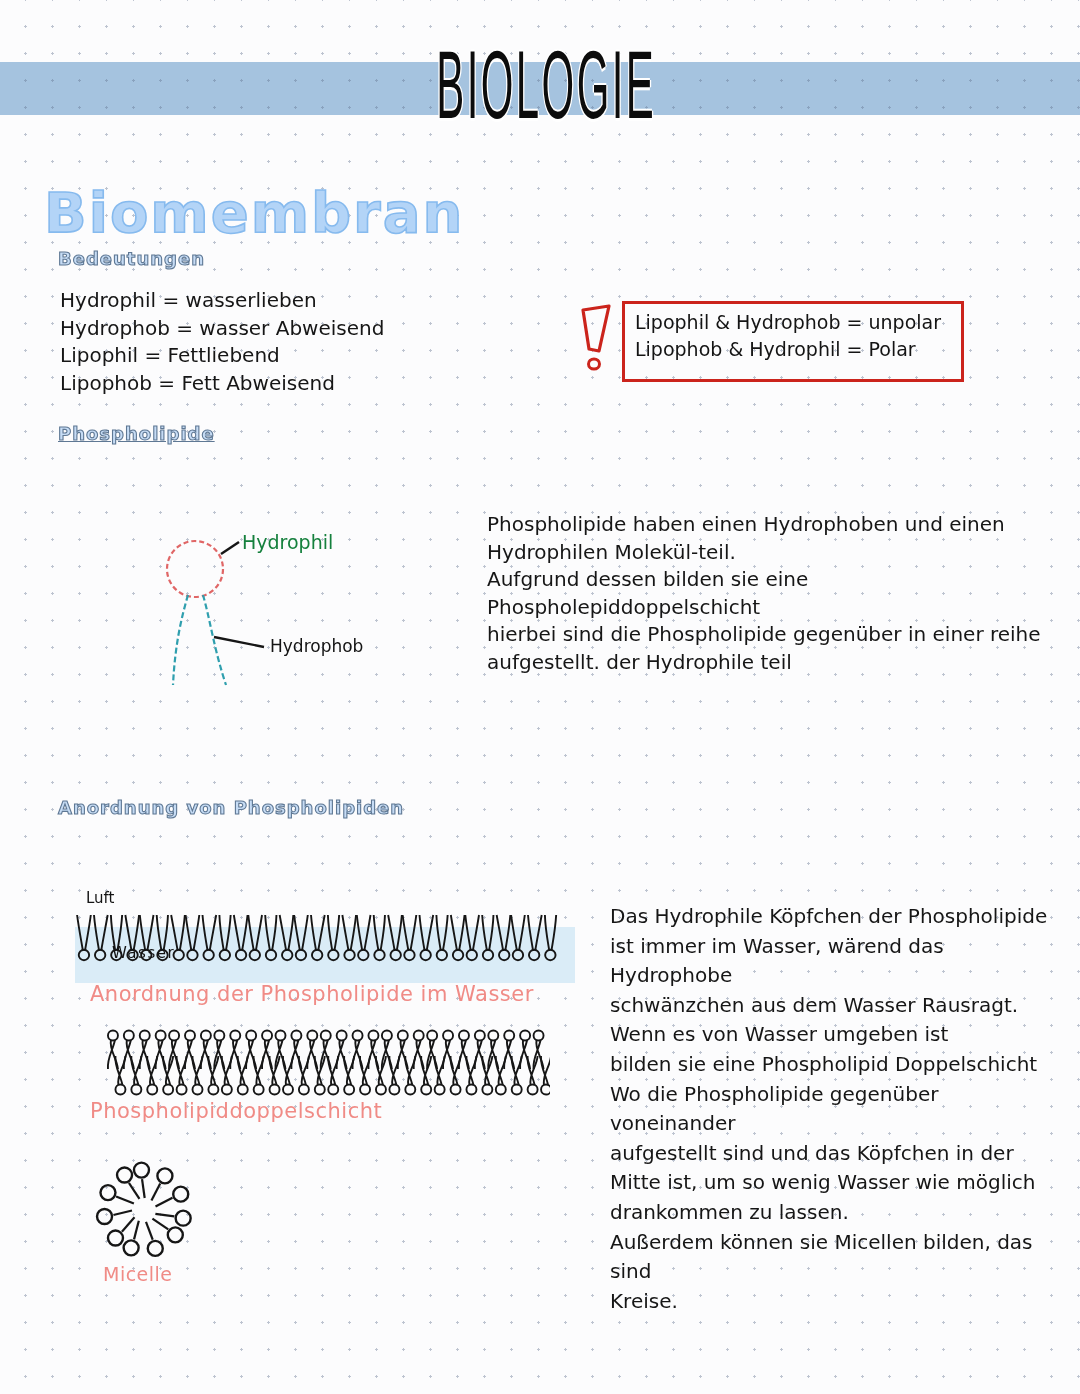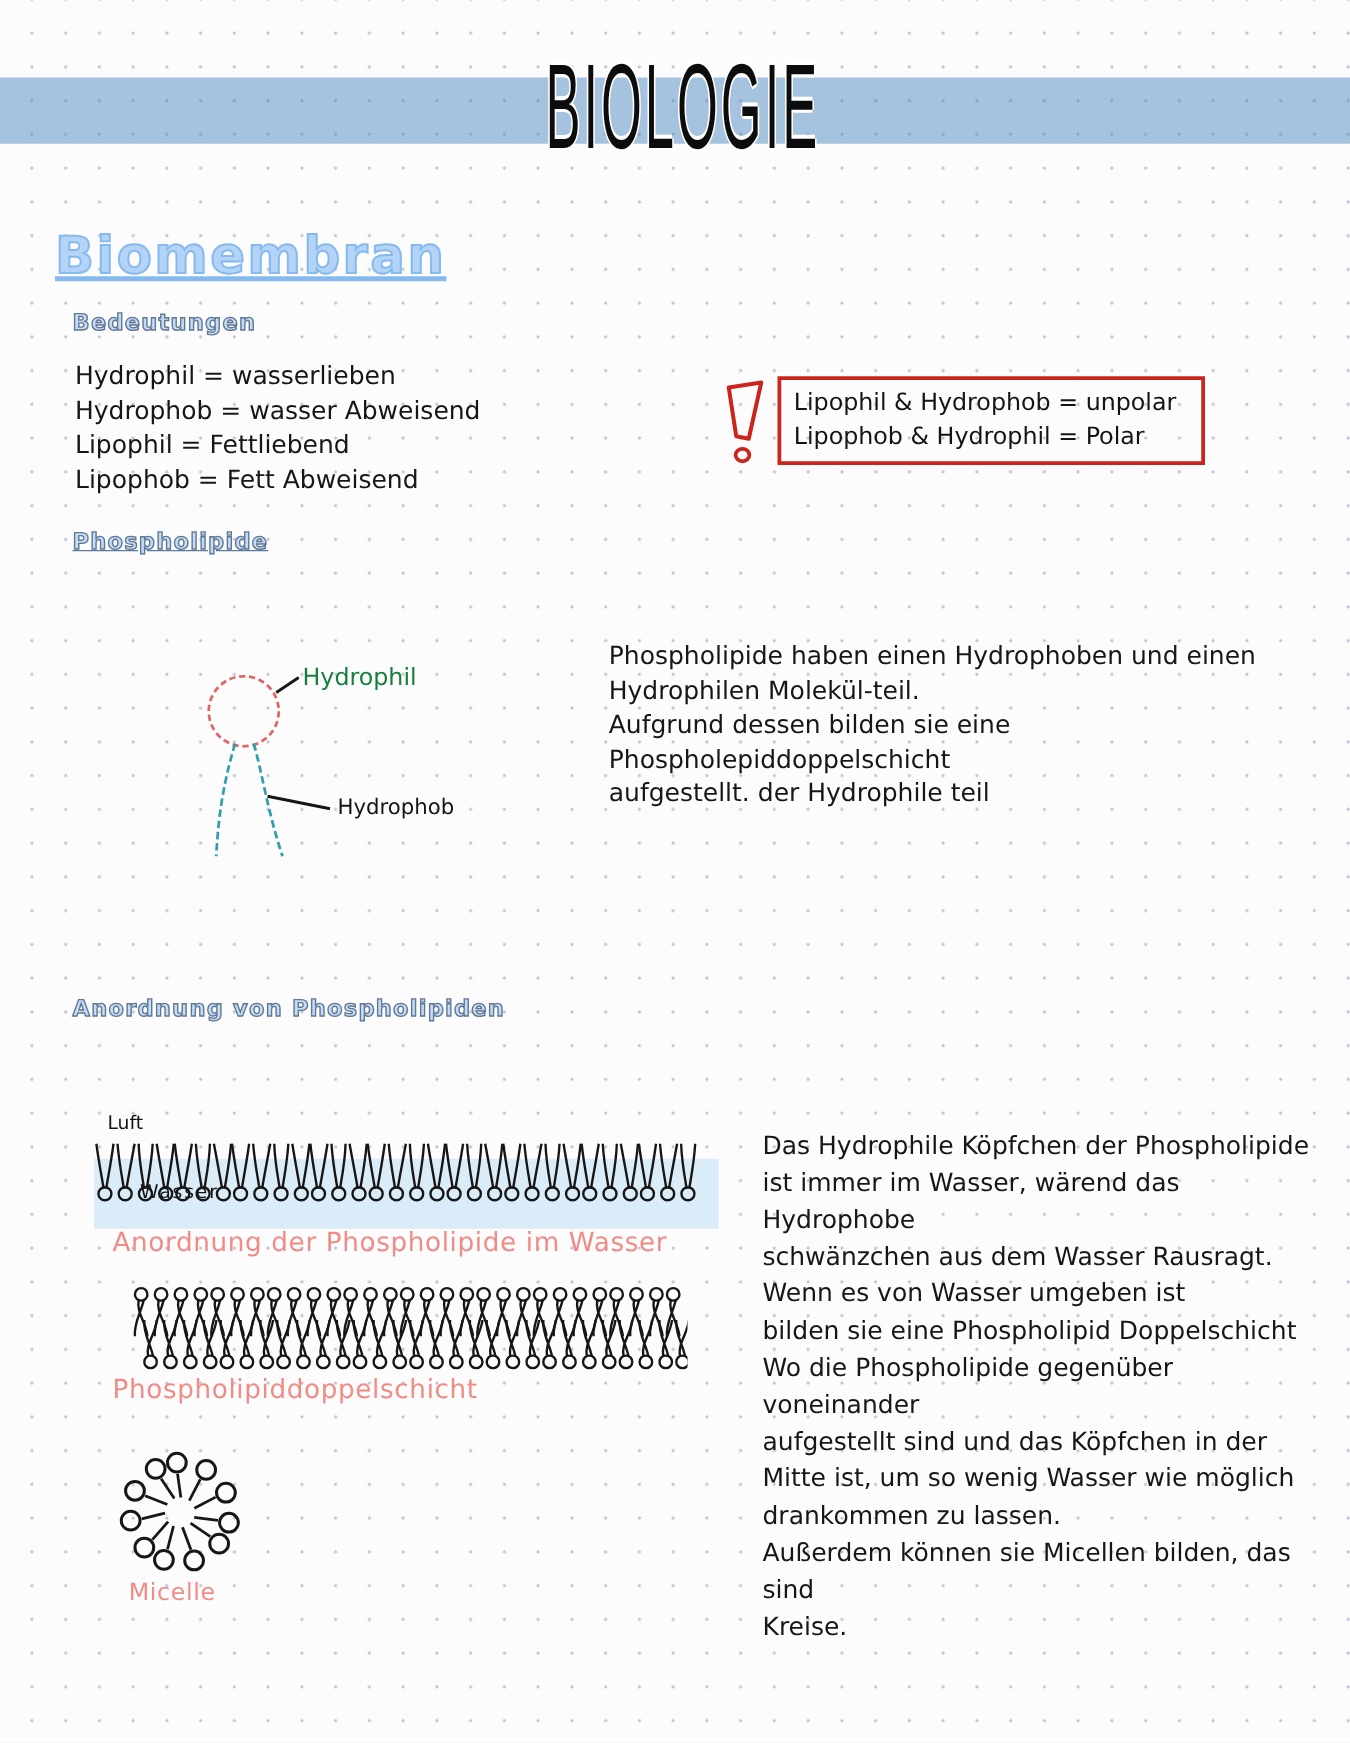--- a/index.html
+++ b/index.html
@@ -30,44 +30,43 @@
     font-family:"Liberation Sans", sans-serif;
     font-size:70px;font-weight:400;letter-spacing:4px;
     color:#0c0c0c;
     transform:scale(0.60,1.38);transform-origin:center top;
     text-shadow:2px 0 0 #fff,-2px 0 0 #fff,0 2px 0 #fff,0 -2px 0 #fff;
     white-space:nowrap;
   }
 
   .bubble-heading{
     position:absolute;left:44px;top:180px;
-    font-size:41px;font-weight:bold;letter-spacing:2px;
+    font-size:56px;font-weight:bold;letter-spacing:2px;
     color:var(--biomembran-fill,#b3d4f7);
-    text-decoration:underline;
     -webkit-text-stroke:1.6px var(--biomembran-stroke,#86baee);
   }
   .h-blue{
     position:absolute;
     font-size:18px;font-weight:bold;letter-spacing:1px;
     color:var(--heading-fill,#c6dcf5);
     -webkit-text-stroke:1.1px var(--heading-stroke,#5f7894);
   }
   .h-bedeutungen{left:58px;top:248px;}
   .h-phospholipide{left:58px;top:423px;text-decoration:underline;}
   .h-anordnung{left:58px;top:797px;}
 
   .handtext{color:#161616;font-size:20px;line-height:27.6px;}
   .defs{position:absolute;left:60px;top:287px;}
   .para1{position:absolute;left:487px;top:511px;width:575px;}
   .para2{position:absolute;left:610px;top:902px;width:460px;line-height:29.6px;}
 
   .warnbox{
     position:absolute;left:622px;top:301px;width:316px;
     border:3px solid var(--accent-red,#cb241c);
-    padding:5px 10px 6px 10px;
+    padding:5px 10px 16px 10px;
     font-size:19px;line-height:27px;color:#141414;
     background:transparent;
   }
   .excl{position:absolute;left:574px;top:303px;}
 
   .diagram{position:absolute;}
   .d-single{left:150px;top:527px;}
   .d-mono{left:75px;top:891px;}
   .d-bi{left:105px;top:1026px;}
   .d-micelle{left:88px;top:1156px;}
@@ -129,20 +128,21 @@
       <path d="M71,27 L89,15" fill="none" stroke="var(--ink,#161616)" stroke-width="2.4"></path>
       <path d="M64,110 L114,120" fill="none" stroke="var(--ink,#161616)" stroke-width="2.4"></path>
     </svg>
     <span class="l-hydrophil">Hydrophil</span>
     <span class="l-hydrophob">Hydrophob</span>
 
     <div class="para1 handtext">
         <div>Phospholipide haben einen Hydrophoben und einen</div>
         <div>Hydrophilen Molekül-teil.</div>
         <div>Aufgrund dessen bilden sie eine Phospholepiddoppelschicht</div>
+        <div>hierbei sind die Phospholipide gegenüber in einer reihe</div>
         <div>aufgestellt. der Hydrophile teil</div>
       </div>
 
     <div class="h-blue h-anordnung">Anordnung von Phospholipiden</div>
 
     <svg class="diagram d-mono" id="svg-mono" width="505" height="118" viewBox="0 0 505 118">
         <rect x="0" y="36" width="500" height="56" fill="#daecf7"></rect>
         <path d="M7.949999999999999,60 C5.949999999999999,48 3.9499999999999993,38 2.099999999999999,24
                        M9.95,60 C11.95,48 13.95,38 15.799999999999999,24" fill="none" stroke="#161616" stroke-width="1.9"></path>
         <circle cx="8.95" cy="64" r="5.2" fill="none" stroke="#161616" stroke-width="1.9"></circle>

